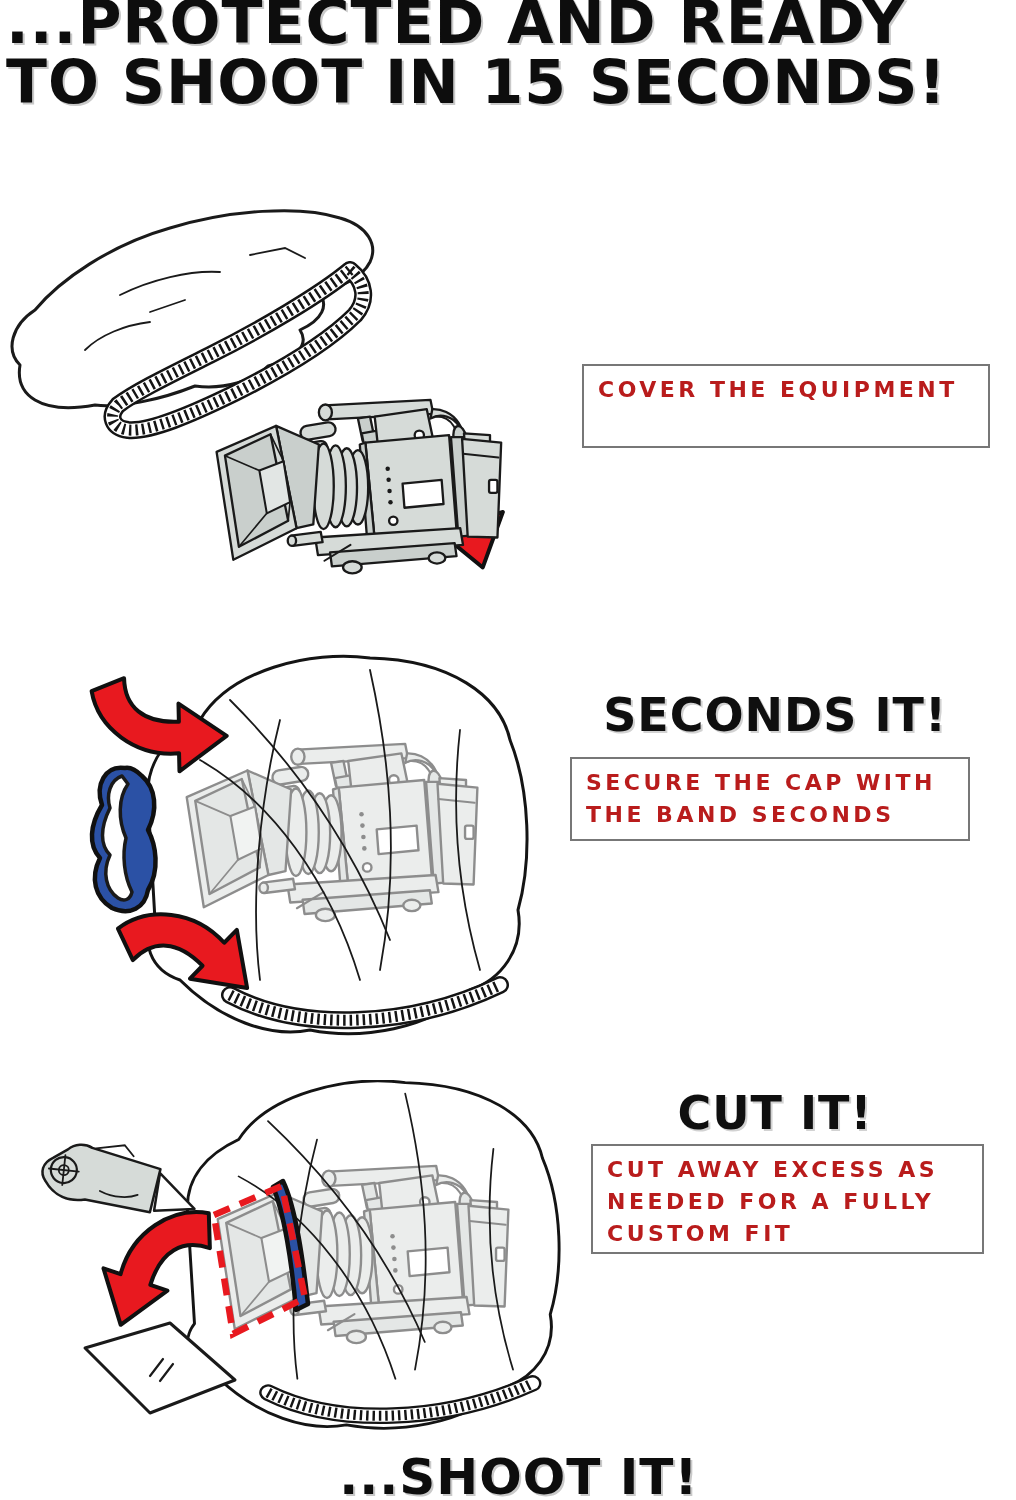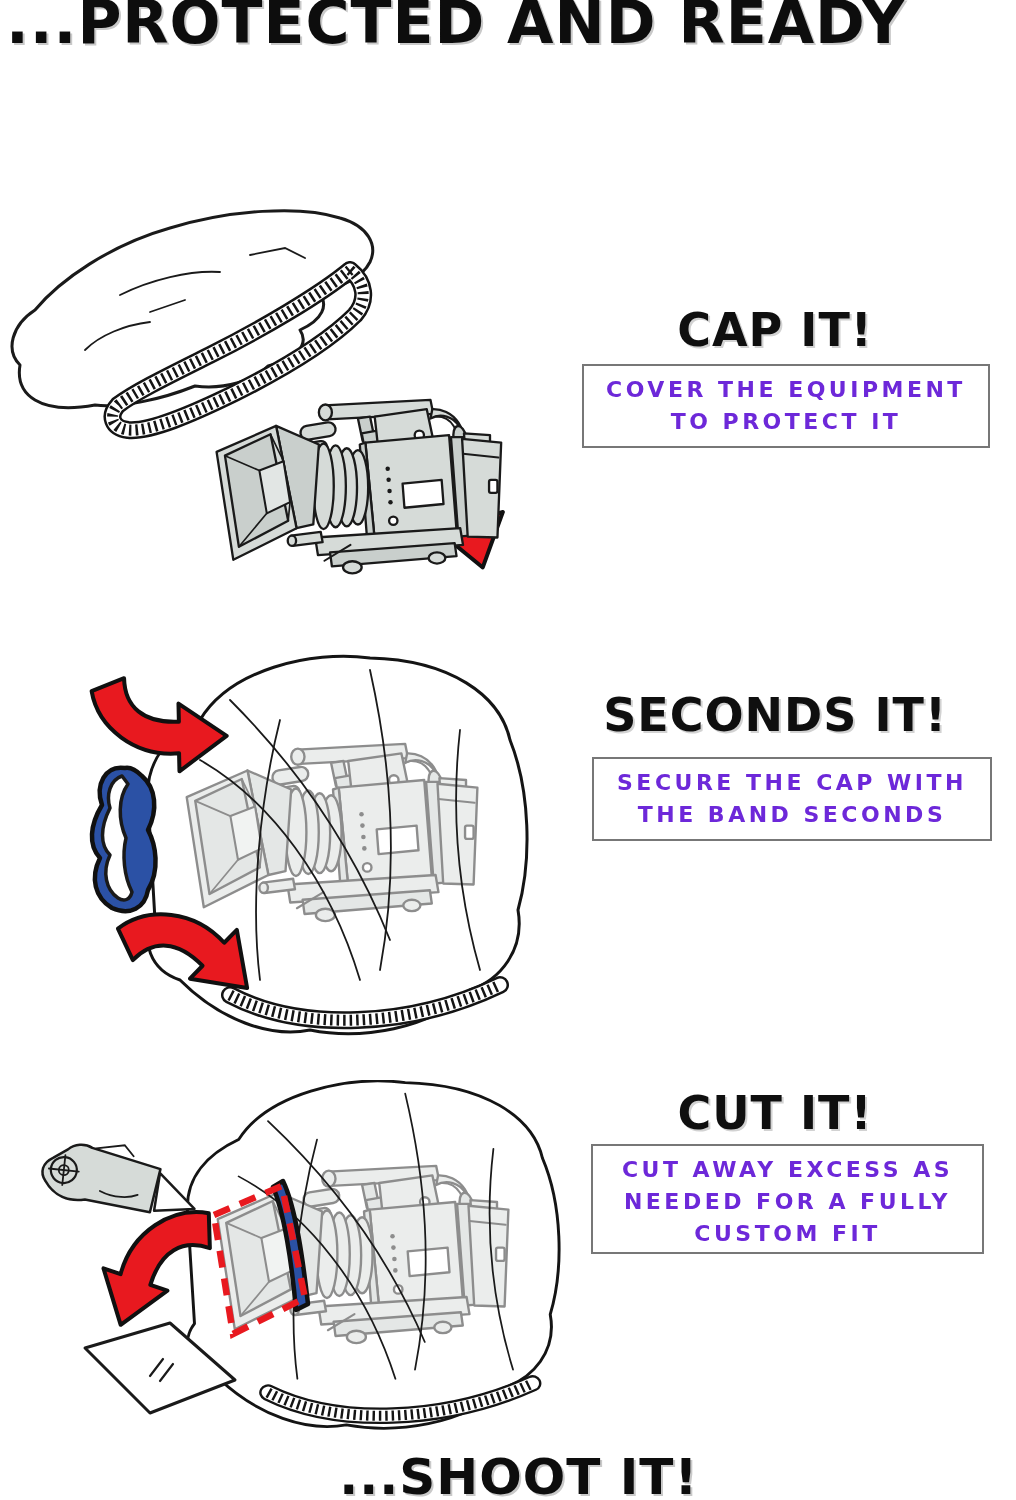--- a/index.html
+++ b/index.html
@@ -10,22 +10,22 @@
     font-family:"DejaVu Sans","Liberation Sans",sans-serif;
     font-weight:bold;font-size:60px;line-height:60px;letter-spacing:1px;color:#0d0d0d;
     text-shadow:2px 2px 0 #c9c9c9;}
   .step-head{position:absolute;left:560px;width:430px;text-align:center;
     font-family:"DejaVu Sans","Liberation Sans",sans-serif;
     font-weight:bold;font-size:46px;letter-spacing:1px;color:#0f0f0f;
     text-shadow:2px 2px 0 #d2d2d2;}
   .desc-box{position:absolute;background:#fff;border:2px solid var(--boxborder,#777);
     padding:8px 14px;box-sizing:border-box;}
   .desc-line{font-family:"DejaVu Sans","Liberation Sans",sans-serif;
-    font-weight:bold;font-size:22px;line-height:32px;letter-spacing:3.5px;color:#6d28d9;
-    white-space:nowrap;text-align:center;}
+    font-weight:bold;font-size:22px;line-height:32px;letter-spacing:3.5px;color:#b91c1c;
+    white-space:nowrap;}
   .footer-title{position:absolute;top:1448px;left:50%;transform:translateX(-47%);
     font-family:"DejaVu Sans","Liberation Sans",sans-serif;
     font-weight:bold;font-size:50px;letter-spacing:1px;color:#0d0d0d;white-space:nowrap;
     text-shadow:2px 2px 0 #c9c9c9;}
   
   .art{position:absolute;}
   .gray{fill:var(--gray,#d6dbd8);stroke:var(--outline,#1a1a1a);stroke-width:2.5;stroke-linejoin:round;}
   .gray2{fill:var(--gray2,#c9cfcc);stroke:var(--outline,#1a1a1a);stroke-width:2.5;stroke-linejoin:round;}
   .gray3{fill:#e2e6e4;stroke:var(--outline,#1a1a1a);stroke-width:2.2;stroke-linejoin:round;}
   .whitef{fill:#fff;stroke:var(--outline,#1a1a1a);stroke-width:2.5;stroke-linejoin:round;}
@@ -121,20 +121,21 @@
           <path class="hem-under" d="M200,355 C270,392 380,388 470,345"></path>
           <path class="hem-mid" d="M200,355 C270,392 380,388 470,345"></path>
           <path class="hem-ribs" d="M200,355 C270,392 380,388 470,345"></path>
         </g>
       </g>
     </defs>
   </svg>
 
   <div class="big-title">
     <div>...PROTECTED AND READY</div>
+    <div>TO SHOOT IN 15 SECONDS!</div>
   </div>
 
   <svg class="art" style="left:0;top:200px" width="560" height="400" viewBox="0 0 560 400">
     <g>
       <path class="whitef" style="stroke-width:3" d="M95,205
         C40,215 15,195 20,165 C5,150 12,125 35,110 C60,80 110,45 170,28
         C230,10 300,5 340,18 C368,26 378,45 370,62 C362,78 340,88 318,92
         C330,105 322,120 300,130 C310,145 295,160 268,166
         C255,180 225,190 195,186 C160,200 120,208 95,205 Z"></path>
       <path class="ln-thin" d="M120,95 C150,80 190,70 220,72"></path>
@@ -146,44 +147,42 @@
           C108,216 112,228 128,230 C150,232 190,215 235,193 C285,168 330,140 355,115 C368,100 365,82 350,70"></path>
         <path class="hem-mid" d="M350,70 C320,95 260,130 210,155 C170,175 135,192 118,205
           C108,216 112,228 128,230 C150,232 190,215 235,193 C285,168 330,140 355,115 C368,100 365,82 350,70"></path>
         <path class="hem-ribs" d="M350,70 C320,95 260,130 210,155 C170,175 135,192 118,205
           C108,216 112,228 128,230 C150,232 190,215 235,193 C285,168 330,140 355,115 C368,100 365,82 350,70"></path>
       </g>
     </g>
     <use href="#arr" transform="translate(398,240) rotate(18)"></use>
     <use href="#cam" transform="translate(211,198) scale(0.93)"></use>
   </svg>
-  <div class="step-head" style="top:303px">CAP IT!</div>
   <div class="desc-box" style="left:582px;top:364px;width:408px;height:84px">
     <div class="desc-line">COVER THE EQUIPMENT</div>
-    <div class="desc-line">TO PROTECT IT</div>
   </div>
 
   <svg class="art" style="left:30px;top:640px" width="540" height="410" viewBox="0 0 540 410">
     <g>
       <use href="#cam" transform="translate(151,102) scale(0.95)"></use>
       <use href="#coverblob"></use>
     </g>
     <use href="#arr" transform="translate(50,52) rotate(55) scale(1,-1)"></use>
     <use href="#arr" transform="translate(80,280) rotate(-12)"></use>
     <g>
       <path class="blue-band" d="M95,128 C75,125 65,145 72,165 C60,185 58,205 70,218
         C60,238 65,258 82,268 C100,276 115,268 118,250 C130,230 126,205 118,190
         C128,170 126,148 112,136 C106,130 100,127 95,128 Z"></path>
       <path class="whitef" style="stroke-width:3.5" d="M92,136 C80,140 76,155 80,168
         C70,188 70,205 80,215 C72,232 76,250 88,258 C94,262 100,260 102,252
         C94,236 92,215 96,198 C88,180 88,158 98,144 Z"></path>
     </g>
   </svg>
   <div class="step-head" style="top:688px">SECONDS IT!</div>
-  <div class="desc-box" style="left:592px;top:757px;width:400px;height:84px">
+  <div class="desc-box" style="left:570px;top:757px;width:400px;height:84px">
     <div class="desc-line">SECURE THE CAP WITH</div>
     <div class="desc-line">THE BAND SECONDS</div>
   </div>
 
   <svg class="art" style="left:0;top:1080px" width="570" height="355" viewBox="0 0 570 355">
     <g>
       <use href="#cam" transform="translate(212,84) scale(0.95)"></use>
       <g transform="translate(72,-14) scale(0.98,0.92)">
           <use href="#coverblob"></use>
         </g>

